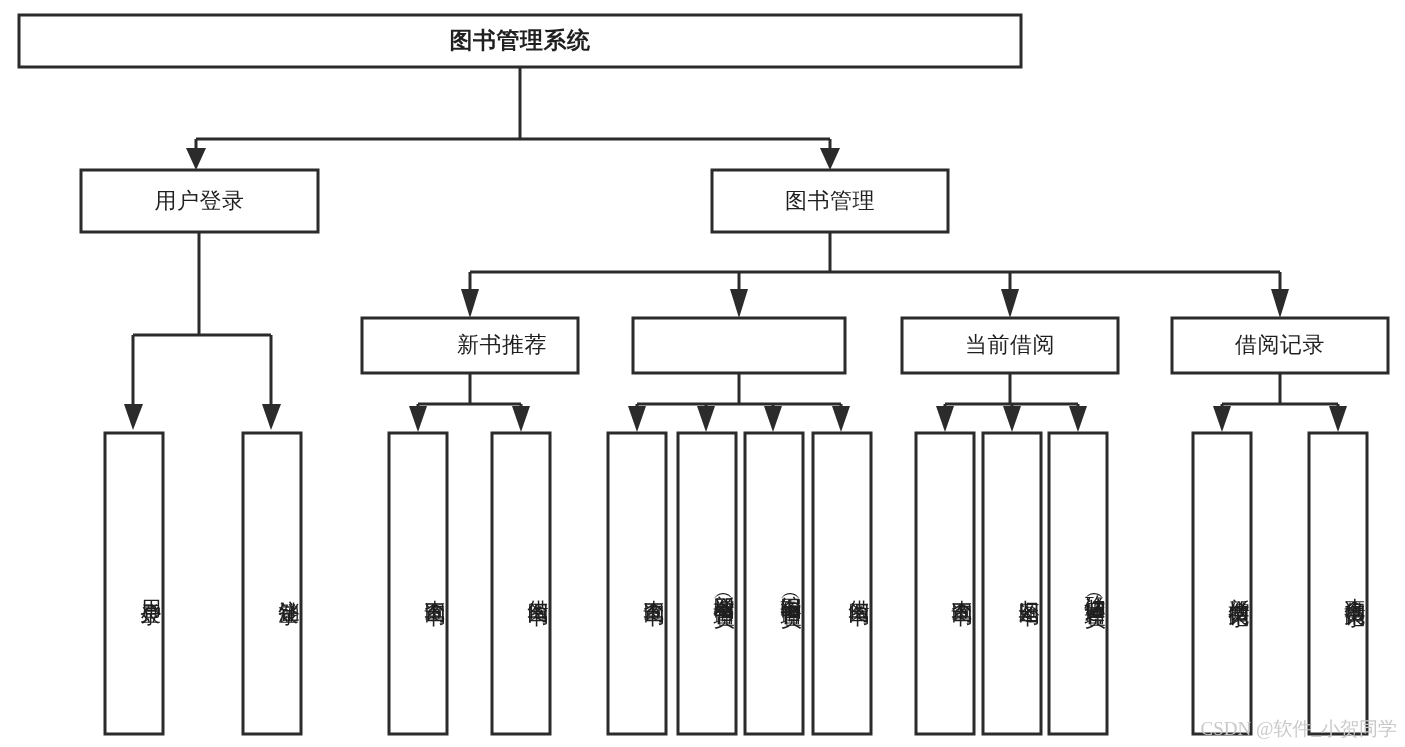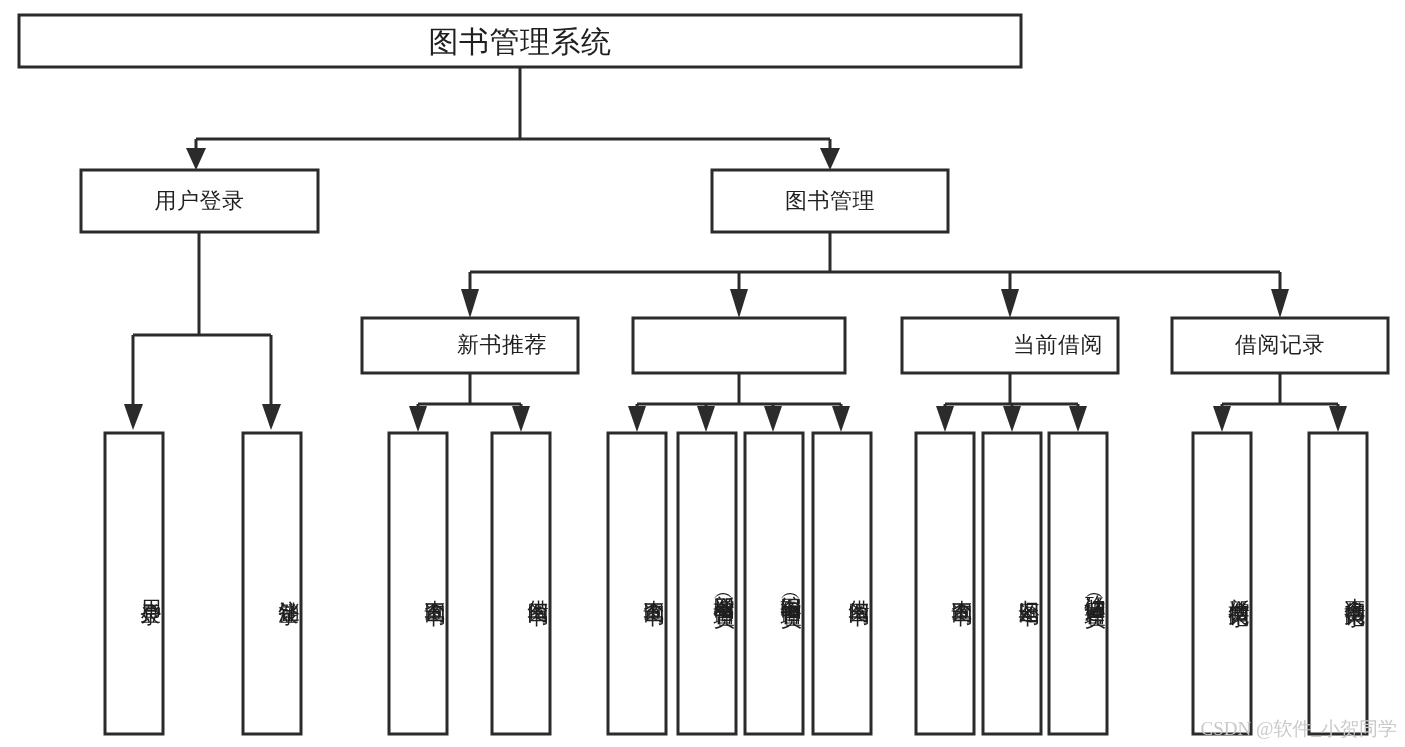--- a/index.html
+++ b/index.html
@@ -58,21 +58,22 @@
     writing-mode: vertical-rl;
     text-orientation: upright;
     font-size: 21px;
     line-height: 1.15;
     letter-spacing: 2px;
     align-items: flex-start;
     justify-content: center;
     padding-top: 6px;
   }
   .node-label.root {
-    font-size: 30px;
+    font-size: 23px;
+    font-weight: bold;
   }
   .watermark {
     position: absolute;
     right: 8px;
     bottom: 5px;
     font-size: 19px;
     color: #c9c9c9;
     font-family: Liberation Serif, serif;
     white-space: nowrap;
   }
@@ -177,21 +178,21 @@
       <rect class="node-box" x="1309" y="433" width="58" height="301"></rect>
     </g>
   </svg>
 
   <div class="node-label horizontal root" style="left:19px; top:15px; width:1002px; height:52px;">图书管理系统</div>
 
   <div class="node-label horizontal" style="left:81px; top:170px; width:237px; height:62px;">用户登录</div>
   <div class="node-label horizontal" style="left:712px; top:170px; width:236px; height:62px;">图书管理</div>
 
   <div class="node-label horizontal" style="left:362px; top:318px; width:216px; height:55px;margin-left:32px;">新书推荐</div>
-  <div class="node-label horizontal" style="left:902px; top:318px; width:216px; height:55px;margin-left:48px;">当前借阅</div>
+  <div class="node-label horizontal" style="left:902px; top:318px; width:216px; height:55px;">当前借阅</div>
   <div class="node-label horizontal" style="left:1172px; top:318px; width:216px; height:55px;">借阅记录</div>
 
   <div class="node-label vertical" style="left:105px; top:433px; width:58px; height:301px;">用户登录</div>
   <div class="node-label vertical" style="left:243px; top:433px; width:58px; height:301px;">注销登录</div>
 
   <div class="node-label vertical" style="left:389px; top:433px; width:58px; height:301px;">查询图书</div>
   <div class="node-label vertical" style="left:492px; top:433px; width:58px; height:301px;">借阅图书</div>
 
   <div class="node-label vertical" style="left:608px; top:433px; width:58px; height:301px;">查询图书</div>
   <div class="node-label vertical" style="left:678px; top:433px; width:58px; height:301px;">新增图书（管理员）</div>

